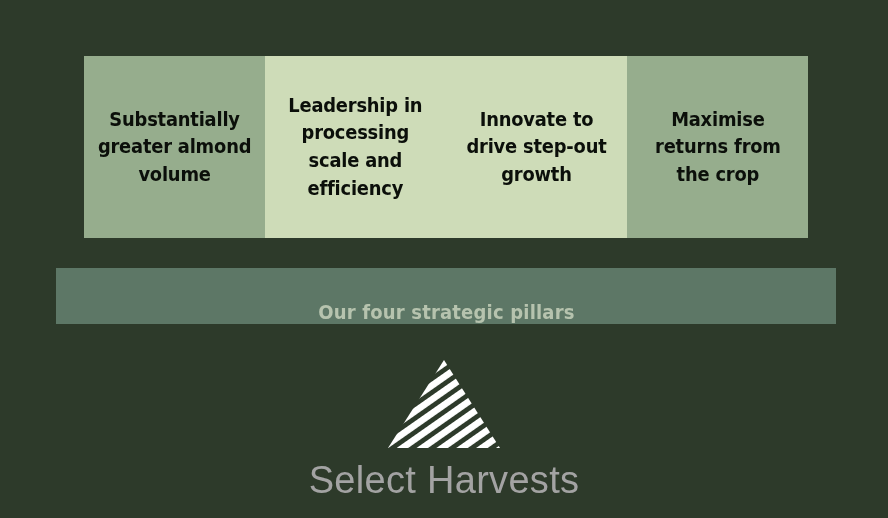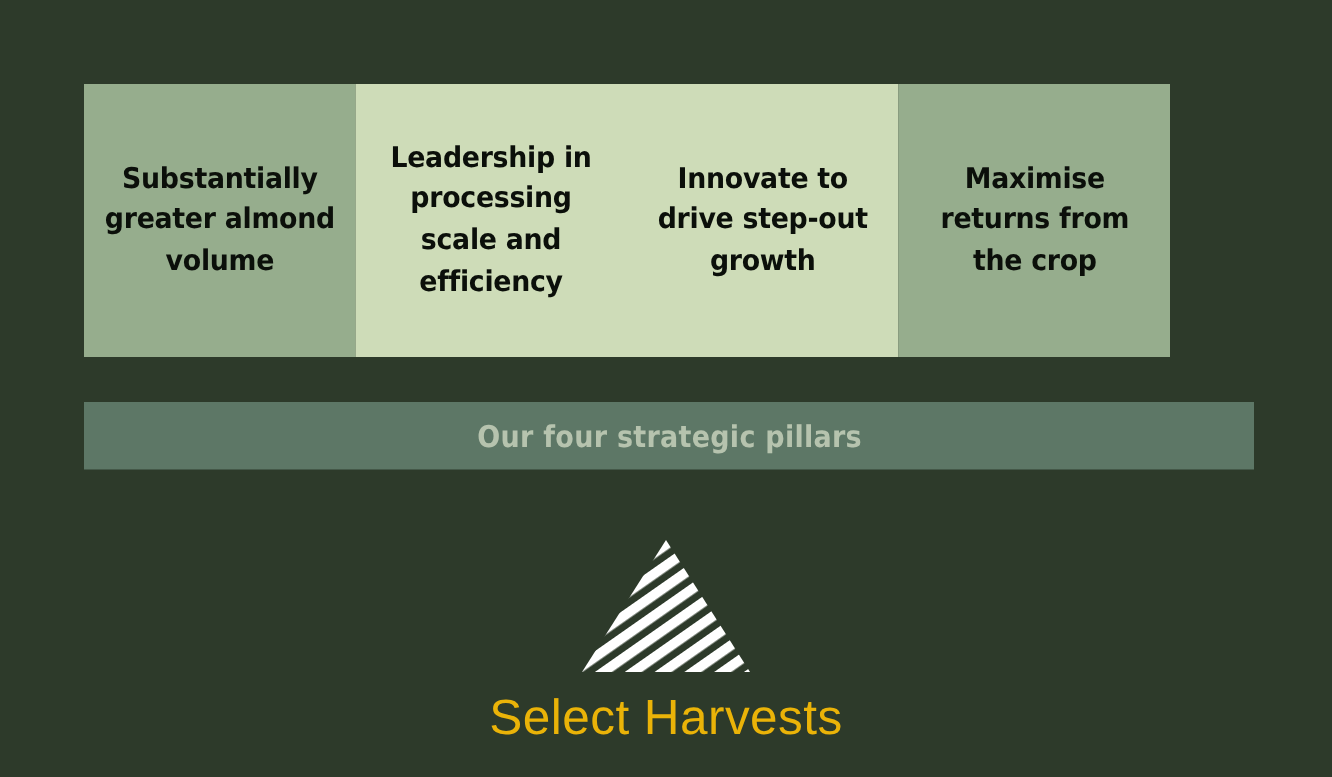--- a/index.html
+++ b/index.html
@@ -22,21 +22,21 @@
   }
 
   
   #pillars {
     position: absolute;
     left: 56px;
     top: 56px;
     width: 780px;
     height: 144px;
     display: flex;
-    justify-content: flex-start;
+    justify-content: center;
   }
   .pillar-card {
     width: 181px;
     height: 182px;
     display: flex;
     align-items: center;
     justify-content: center;
     box-sizing: border-box;
     padding: 6px 8px;
   }
@@ -54,24 +54,24 @@
     transform: scaleX(0.94);
     white-space: pre-line;
   }
 
   
   #banner {
     position: absolute;
     left: 56px;
     top: 268px;
     width: 780px;
-    height: 45px;
+    height: 56px;
     background: #5d7766;
     display: flex;
-    align-items: center;
+    align-items: flex-end;
     justify-content: center;
   }
   #banner-text {
     color: #b6c3ae;
     font-family: "DejaVu Sans", sans-serif;
     font-weight: bold;
     font-size: 20px;
     letter-spacing: 0.2px;
     transform: scaleX(0.9);
     text-align: center;
@@ -87,24 +87,24 @@
     flex-direction: column;
     align-items: center;
   }
   #logo-mark {
     width: 116px;
     height: 92px;
     display: block;
   }
   #logo-wordmark {
     margin-top: 11px;
-    color: #eab308;
+    color: #a3a3a3;
     font-family: "Liberation Sans", sans-serif;
     font-weight: normal;
-    font-size: 33px;
+    font-size: 38px;
     letter-spacing: 0.3px;
     line-height: 1;
   }
 </style>
 </head>
 <body>
 
 <div id="slide">
 
   <div id="pillars">

